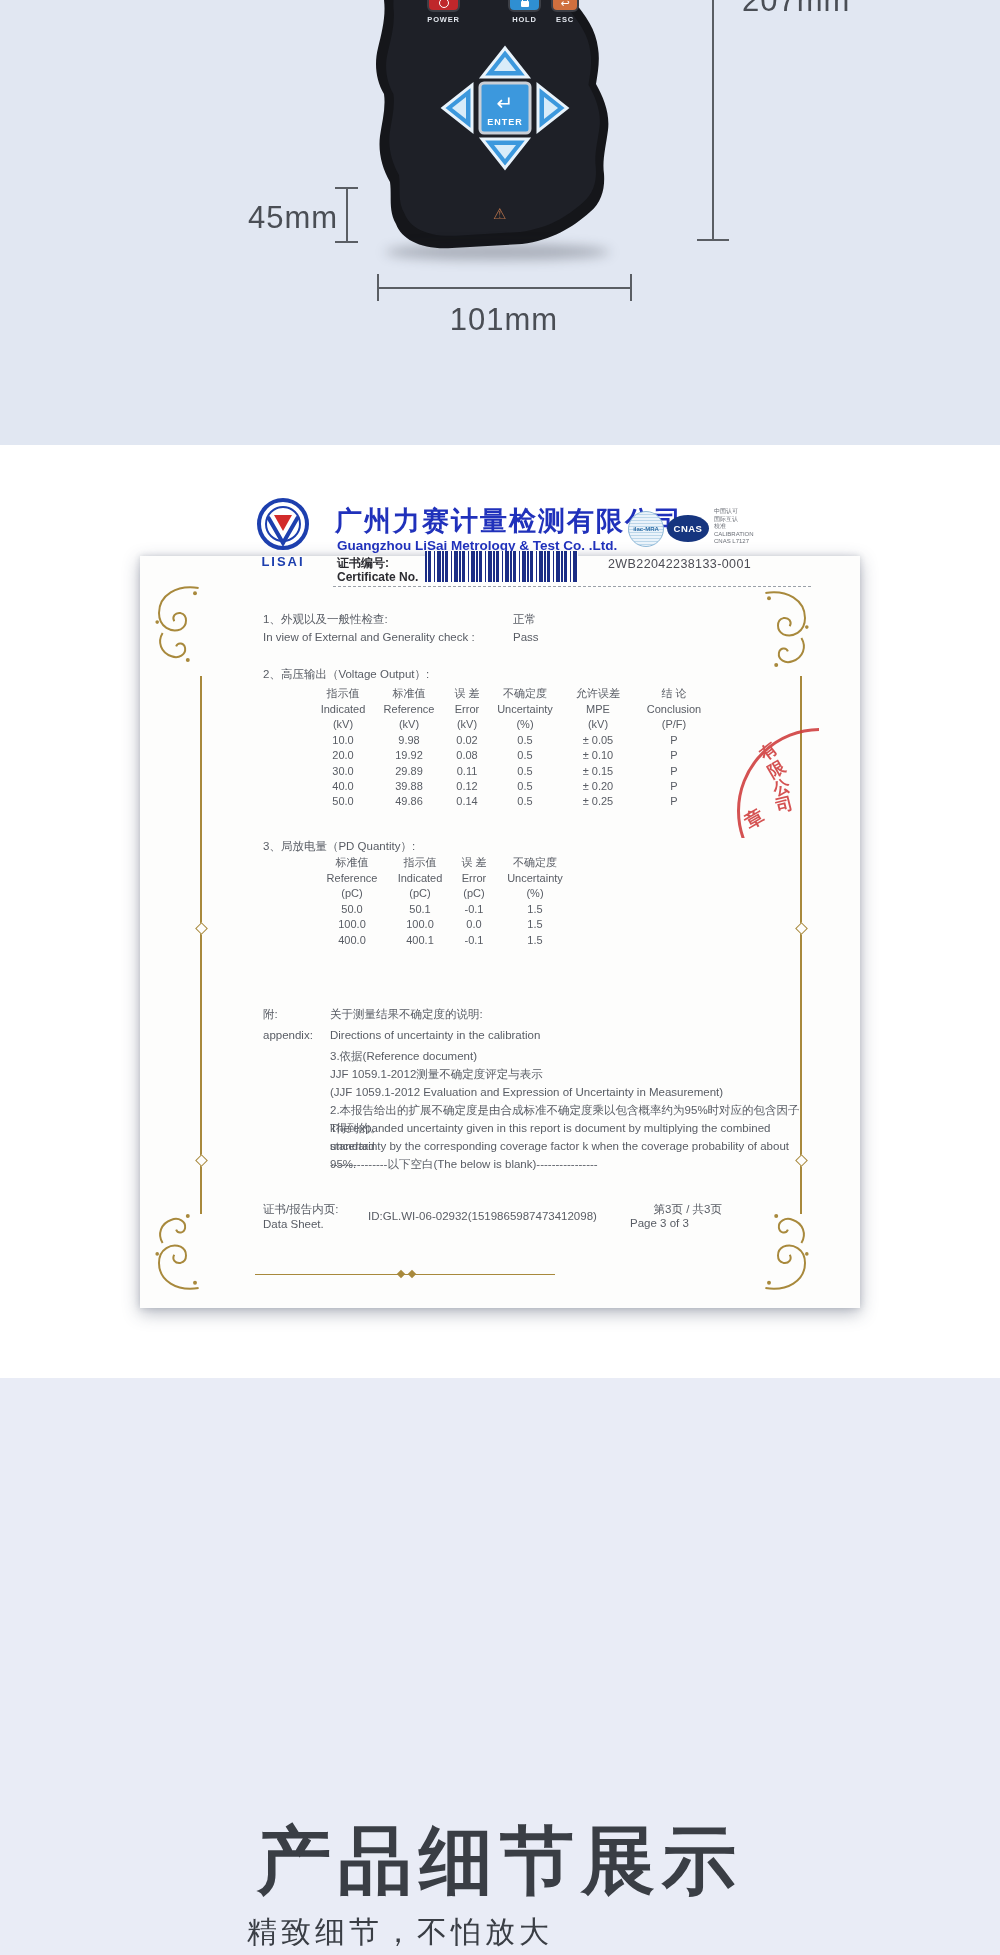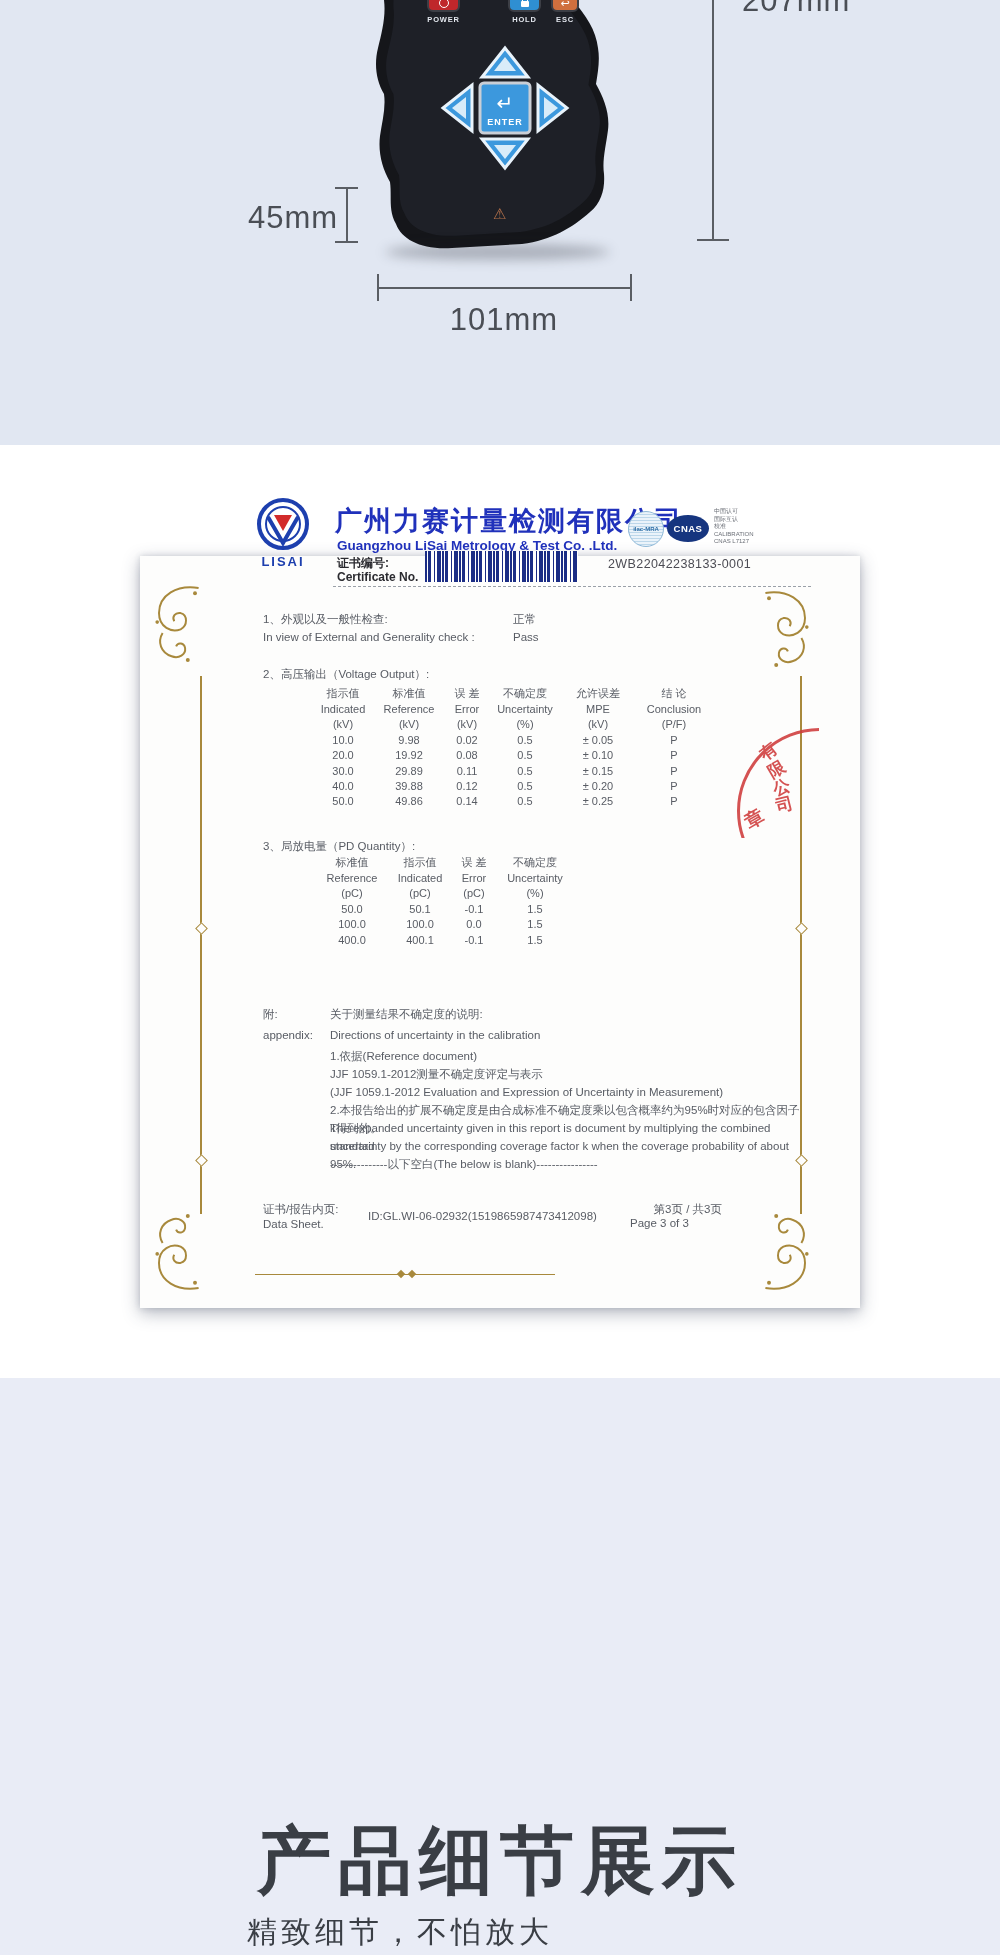--- a/index.html
+++ b/index.html
@@ -239,21 +239,21 @@
       <div>400.1</div>
       <div>-0.1</div>
       <div>1.5</div>
     </div>
 
   <div class="abs body-txt" style="left:263px;top:1007px;">附:</div>
   <div class="abs body-txt" style="left:330px;top:1007px;">关于测量结果不确定度的说明:</div>
   <div class="abs body-txt" style="left:263px;top:1029px;">appendix:</div>
   <div class="abs body-txt" style="left:330px;top:1029px;">Directions of uncertainty in the calibration</div>
   <div class="abs apx-lines" style="left:330px;top:1047px;width:470px;">
-      <div>1.依据(Reference document)</div>
+      <div>3.依据(Reference document)</div>
       <div>JJF 1059.1-2012测量不确定度评定与表示</div>
       <div>(JJF 1059.1-2012 Evaluation and Expression of Uncertainty in Measurement)</div>
       <div>2.本报告给出的扩展不确定度是由合成标准不确定度乘以包含概率约为95%时对应的包含因子k得到的。</div>
       <div>The expanded uncertainty given in this report is document by multiplying the combined standard</div>
       <div>uncertainty by the corresponding coverage factor k when the coverage probability of about 95%.</div>
       <div>---------------以下空白(The below is blank)----------------</div>
     </div>
 
   <div class="abs body-txt" style="left:263px;top:1202px;">证书/报告内页:</div>
   <div class="abs body-txt" style="left:263px;top:1218px;">Data Sheet.</div>

